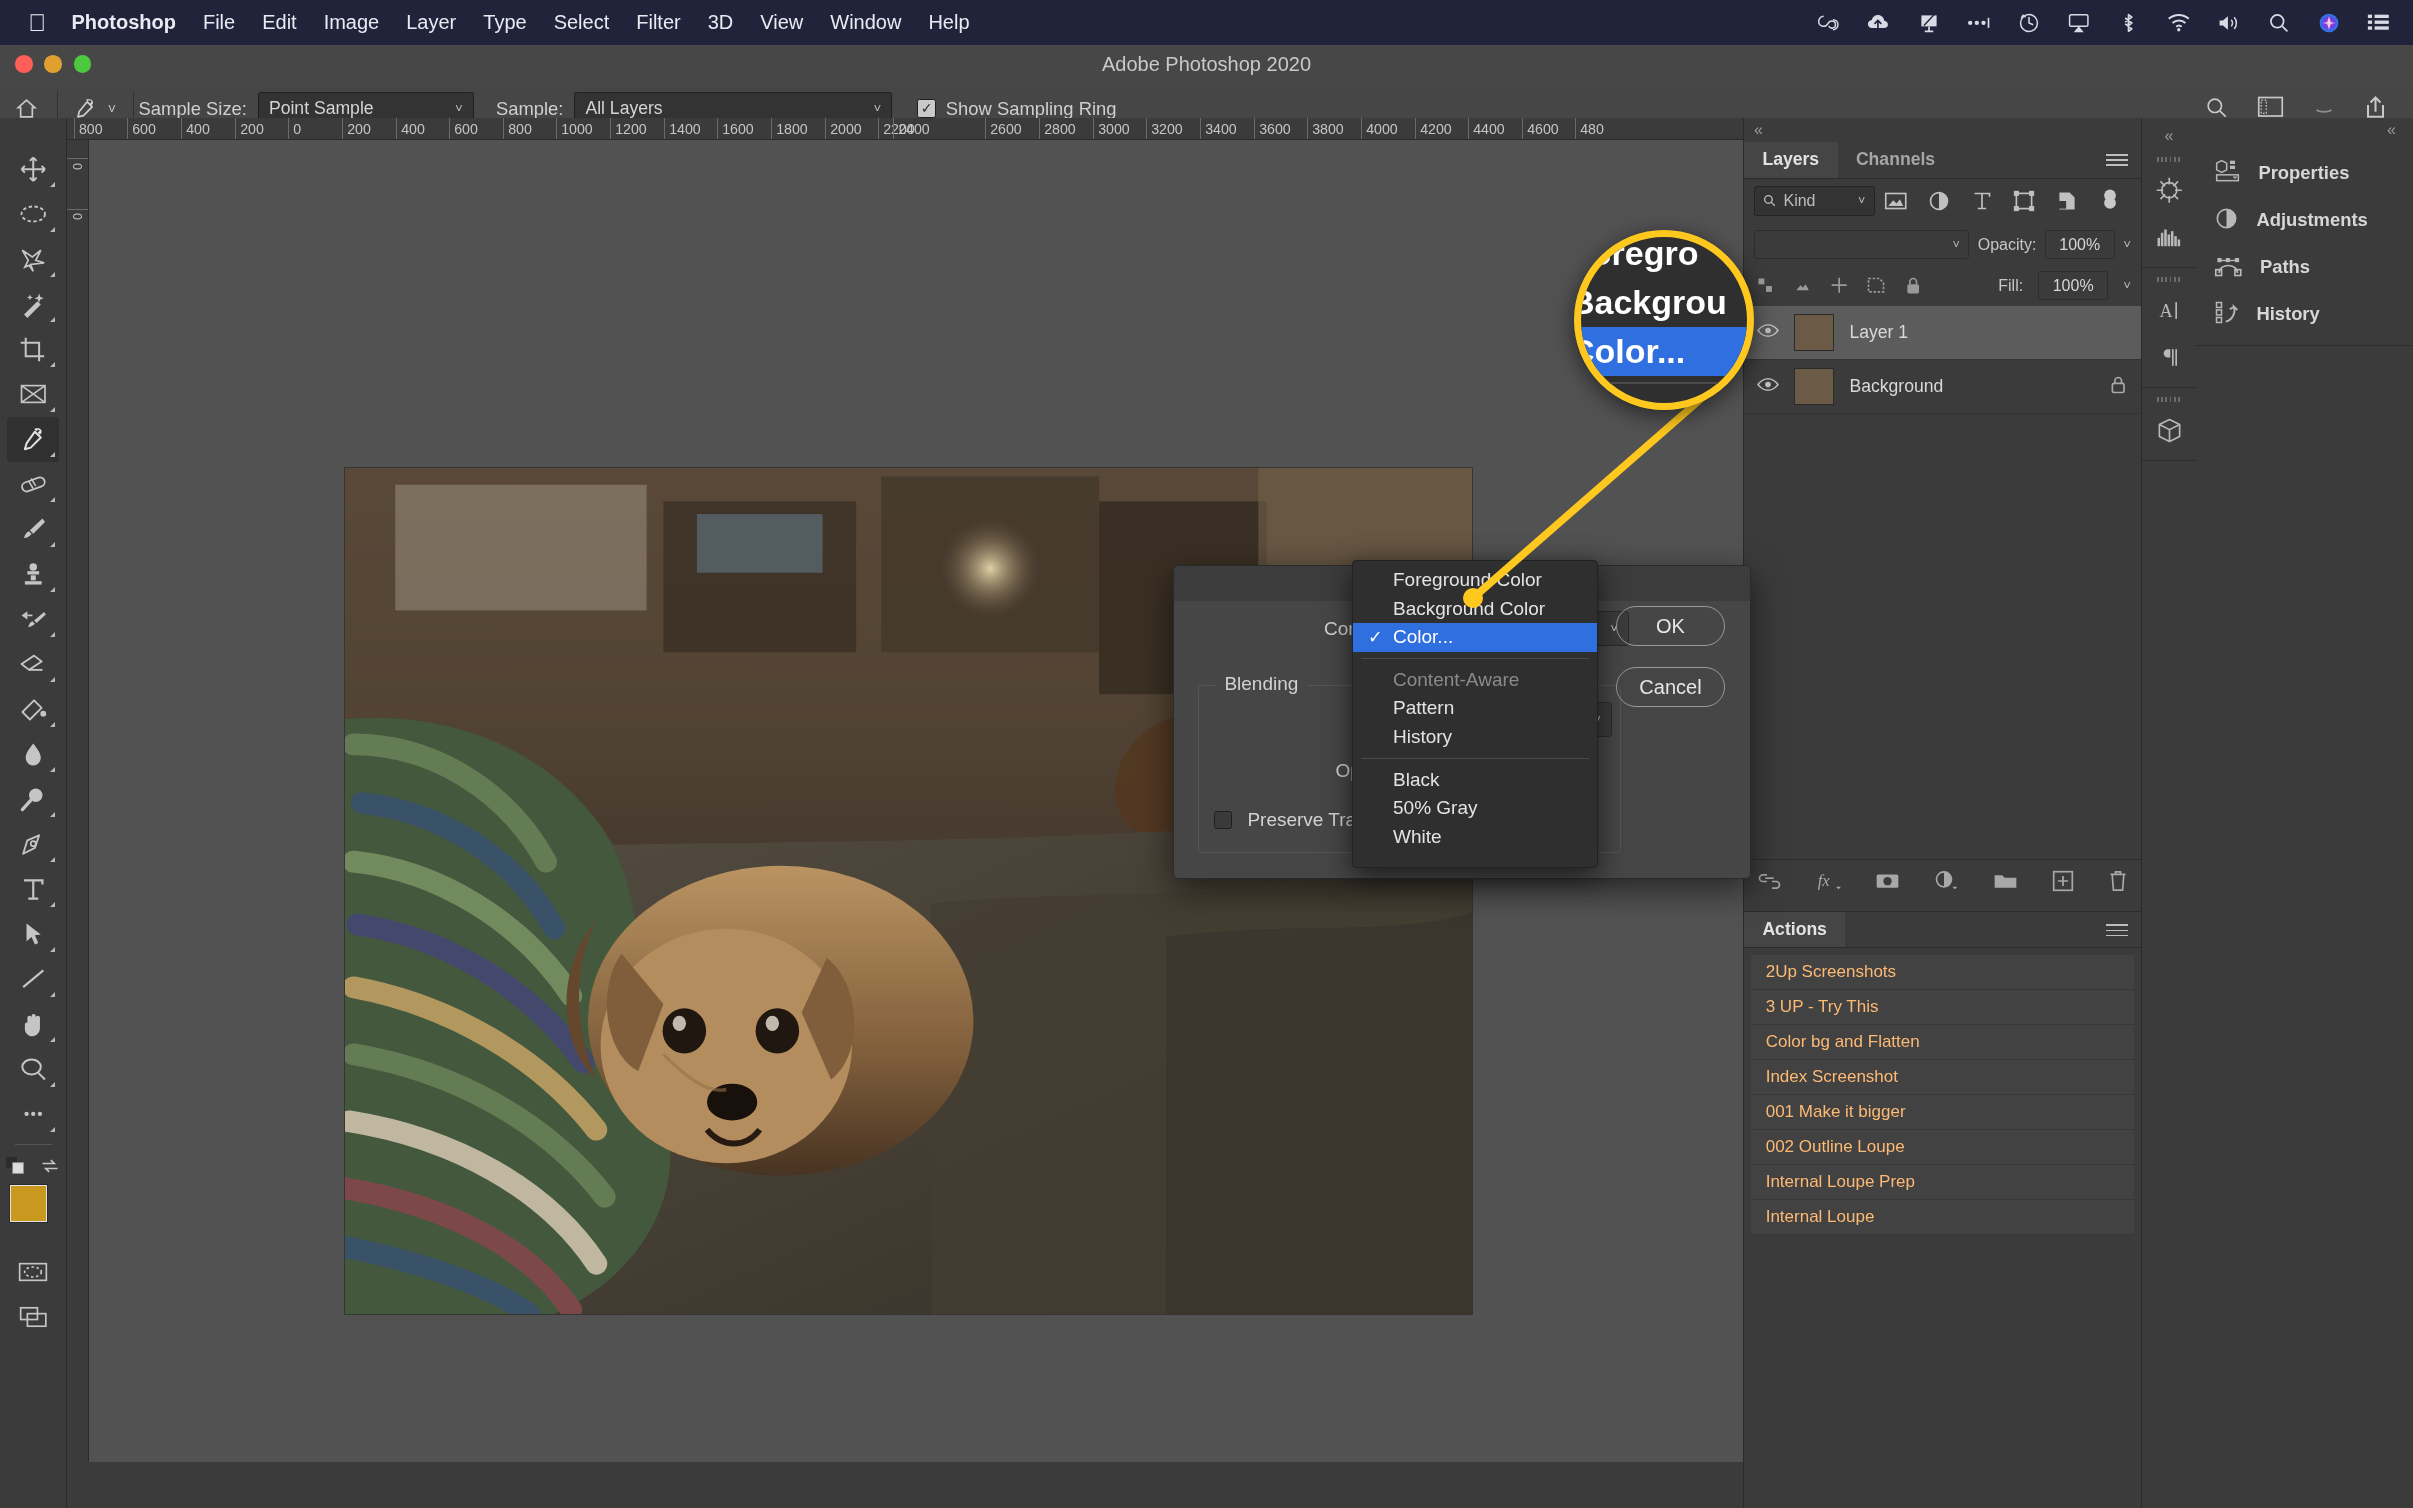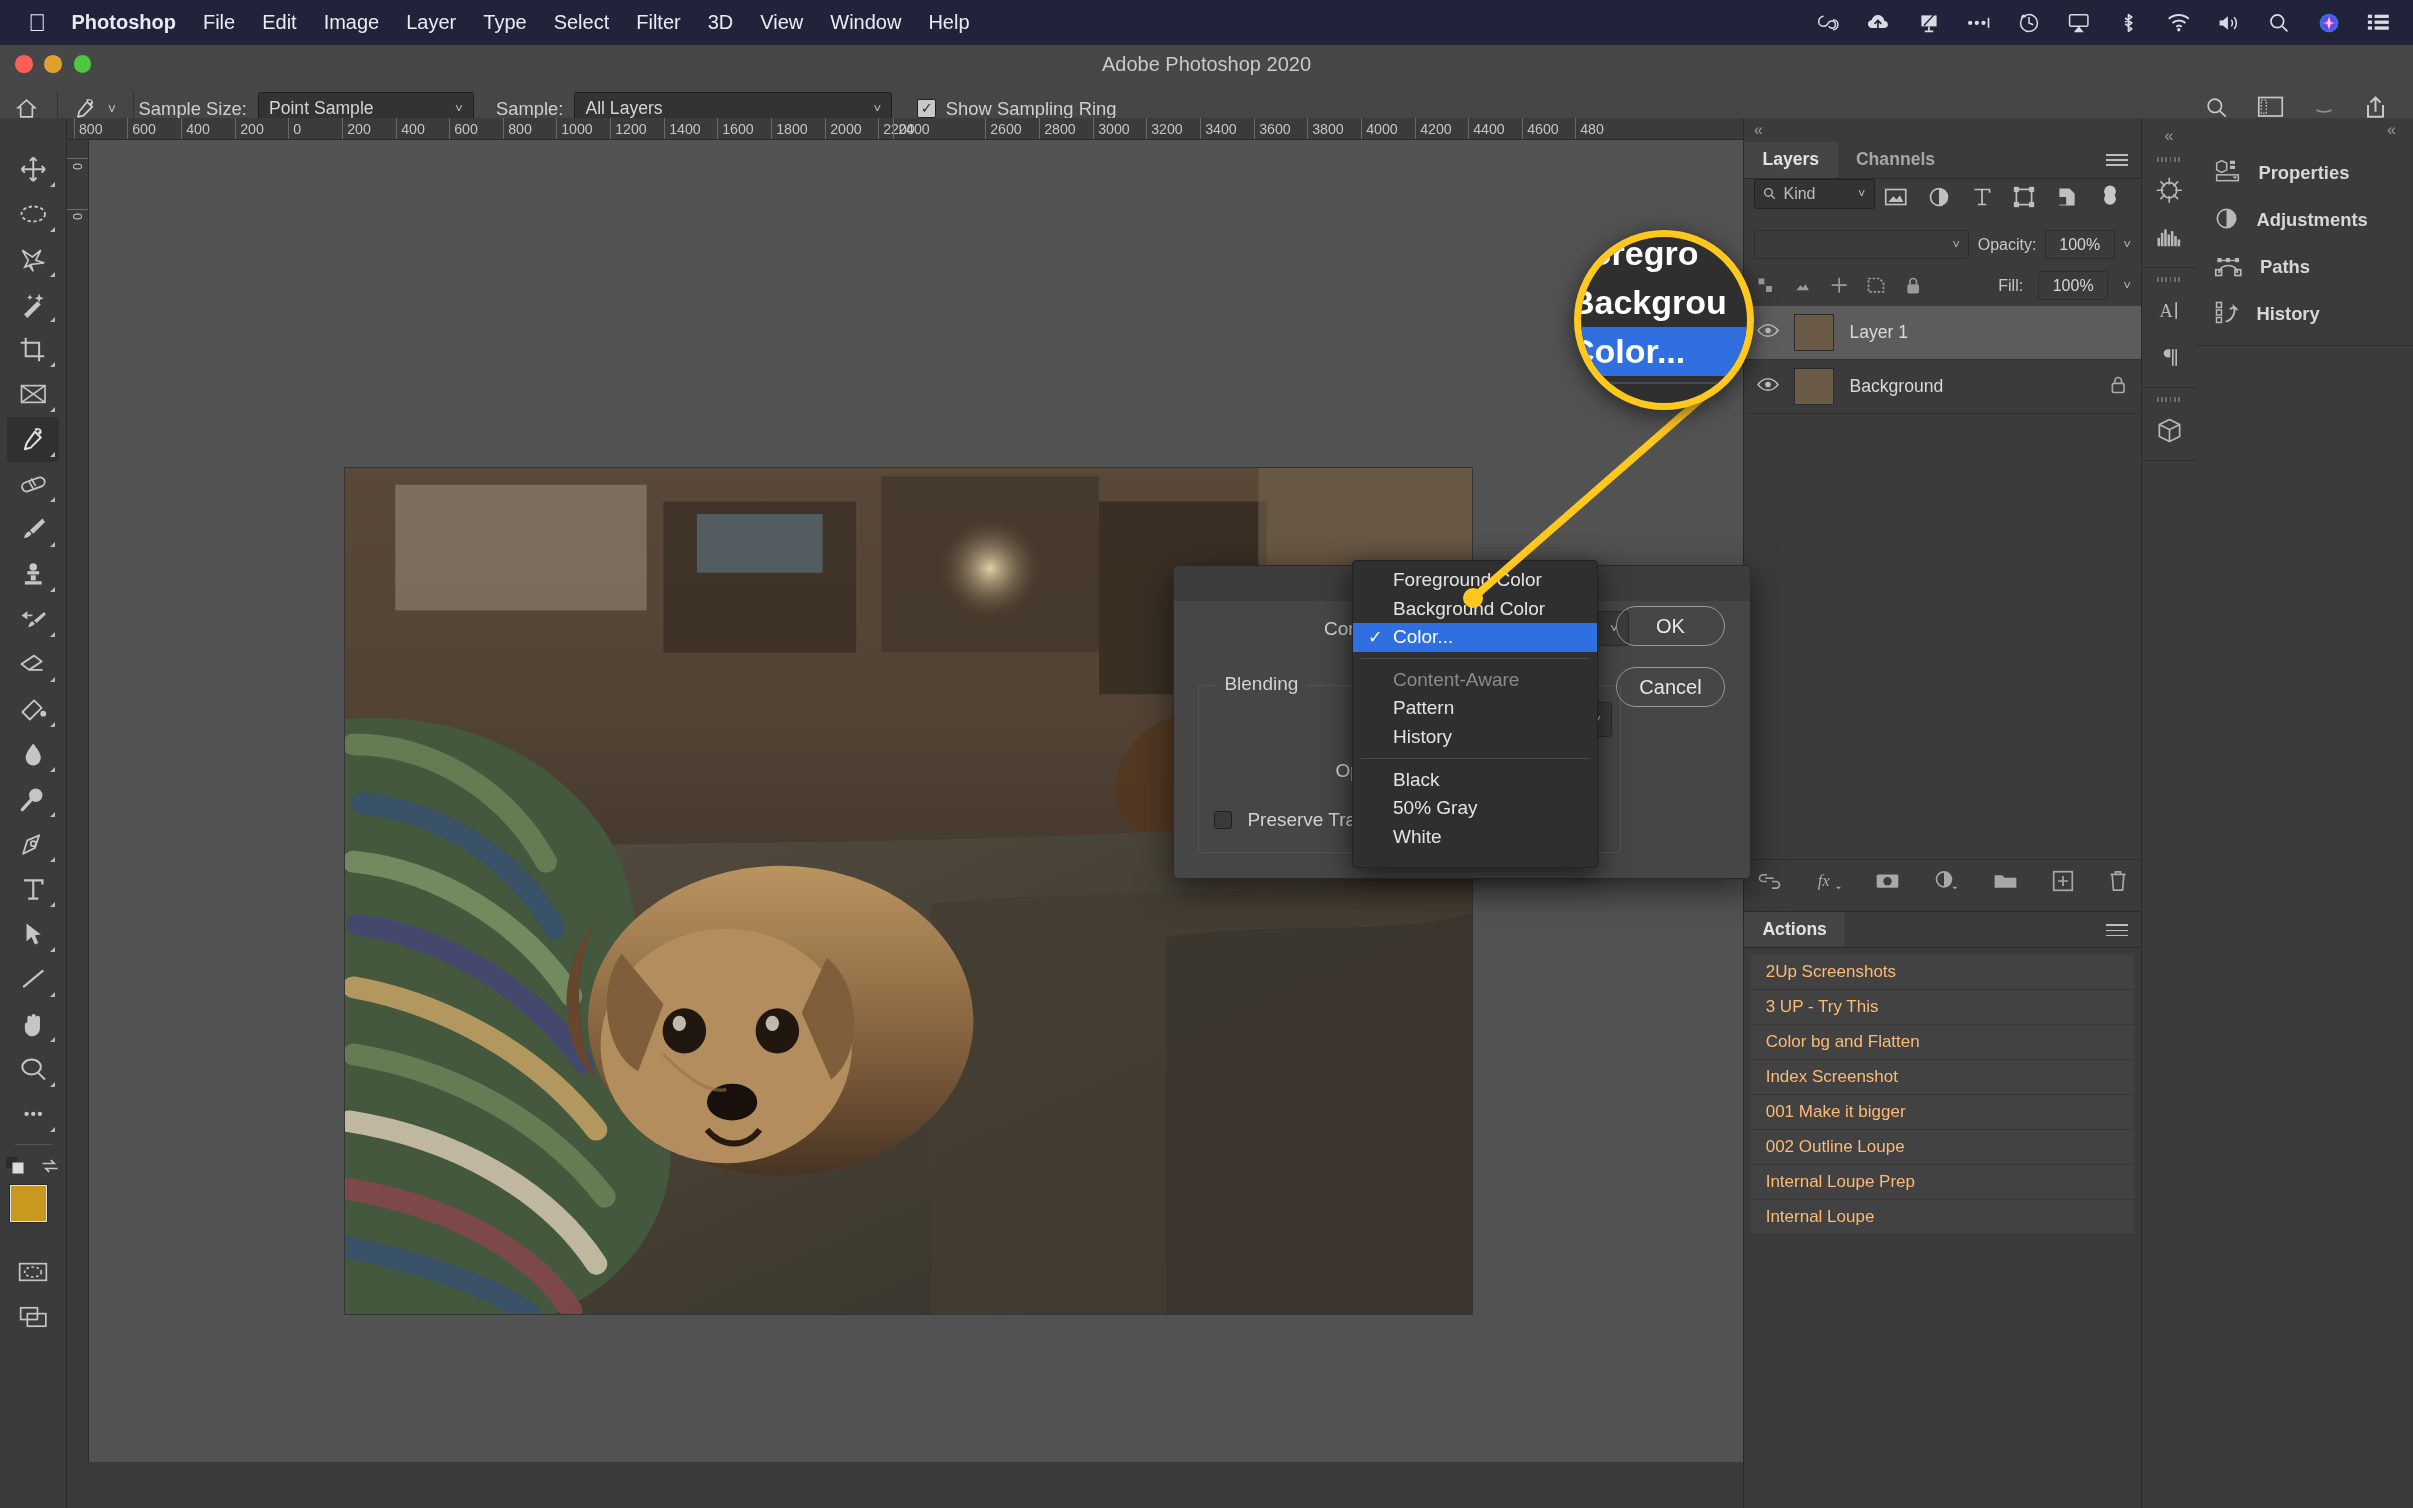--- a/index.html
+++ b/index.html
@@ -106,21 +106,21 @@
   .collapsebar{ height:23.5px; display:flex; align-items:center; }
   .collapsebar .cc{ color:#9a9a9a; font-size:16px; }
 
   .paneltabs{ height:37px; background:#3b3b3b; display:flex; align-items:stretch;
      border-bottom:0.8px solid #2b2b2b; position:relative; }
   .ptab{ padding:0 18.4px; display:flex; align-items:center; font-size:17.6px; color:#a6a6a6; font-weight:bold;}
   .ptab.active{ background:#454545; color:#e2e2e2; }
   .pmenu{ position:absolute; right:13.4px; top:9.2px; width:22px; }
   .pmenu i{ display:block; height:1.7px; background:#bdbdbd; margin:3.4px 0; }
 
-  .filterrow{ height:45px; display:flex; align-items:flex-start; gap:0px; padding:0 10px; background:#3b3b3b;}
+  .filterrow{ height:45px; display:flex; align-items:center; gap:0px; padding:0 10px; background:#3b3b3b;}
   .kindsel{ width:124px; height:30px; background:#333; border:0.8px solid #232323; border-radius:2.5px;
      display:flex; align-items:center; padding:0 8.4px; color:#bdbdbd; font-size:16px; gap:6.7px;}
   .kindsel .caret{ margin-left:auto; font-size:12.6px; }
   .filtico{ width:44px; height:37px; display:flex; align-items:center; justify-content:center; }
 
   .blendrow{ height:42px; display:flex; align-items:center; padding:0 10px; gap:8.4px; }
   .blendsel{ flex:1; height:28.5px; background:#3b3b3b; border:0.8px solid #2d2d2d; border-radius:2.5px;
      display:flex; align-items:center; padding:0 8.4px; color:#d2d2d2; font-size:16px;}
   .blendsel .caret{ margin-left:auto; font-size:12.6px; color:#b5b5b5;}
   .numfield{ width:70px; height:28.5px; background:#3b3b3b; border:0.8px solid #2d2d2d; border-radius:2.5px;

